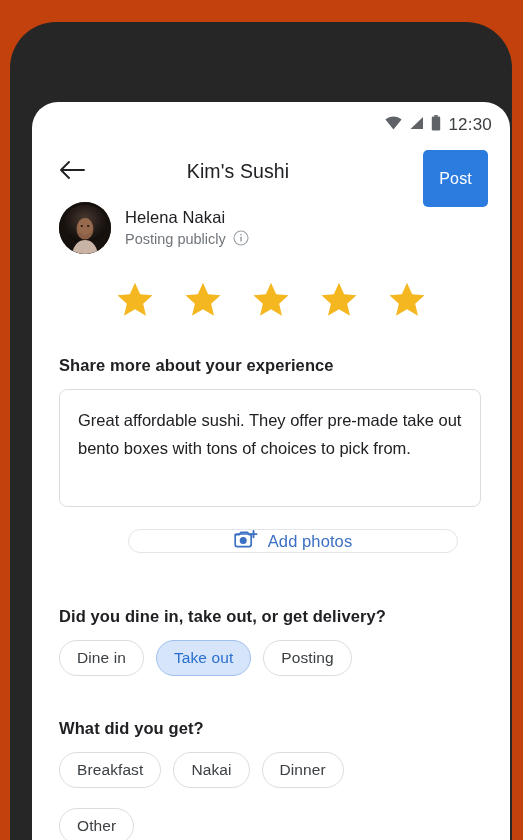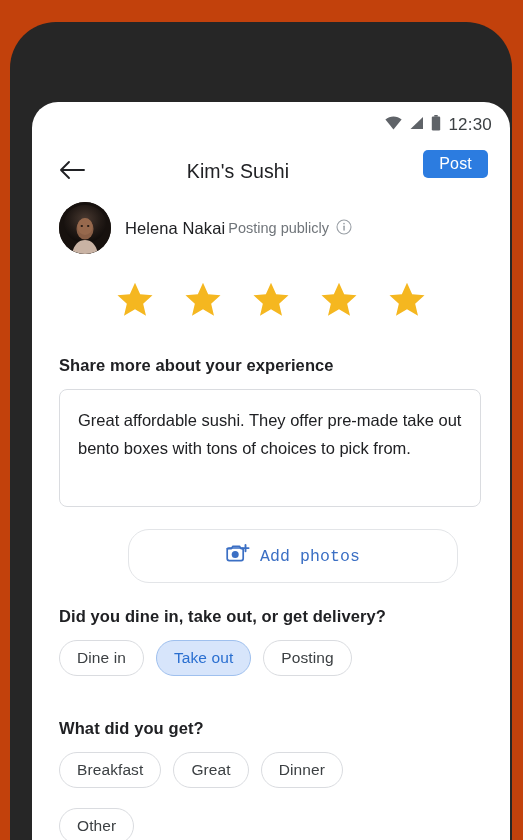--- a/index.html
+++ b/index.html
@@ -92,21 +92,21 @@
     justify-content: center;
     font-size: 19.5px;
     color: #202124;
     letter-spacing: 0.1px;
   }
   .post-btn {
     position: absolute;
     right: 22px;
     top: 10px;
     min-width: 64px;
-    height: 28px;
+    height: 57px;
     background: #2c7ce0;
     color: #ffffff;
     border: none;
     border-radius: 5px;
     font-size: 16px;
     font-family: "Liberation Sans", sans-serif;
     cursor: pointer;
     padding: 0 16px;
     letter-spacing: 0.2px;
   }
@@ -123,21 +123,21 @@
   .avatar {
     width: 52px;
     height: 52px;
     border-radius: 50%;
     overflow: hidden;
     background: #2b2420;
     position: relative;
     flex: none;
   }
   .avatar svg { display: block; }
-  .author-text { display: flex; flex-direction: row; gap: 3px; }
+  .author-text { display: flex; flex-direction: column; gap: 3px; }
   .author-name {
     font-size: 16.5px;
     color: #202124;
     letter-spacing: 0.1px;
   }
   .author-sub {
     display: flex;
     align-items: center;
     gap: 7px;
     font-size: 14.5px;
@@ -190,31 +190,30 @@
     outline: none;
     overflow: hidden;
   }
 
   
   .add-photos {
     position: absolute;
     left: 96px;
     top: 427px;
     width: 330px;
-    height: 54px;
+    height: 24px;
     box-sizing: border-box;
     border: 1px solid #e3e5e8;
     border-radius: 21px;
     background: #ffffff;
     display: flex;
     align-items: center;
     justify-content: center;
     gap: 10px;
     cursor: pointer;
-    font-family: Liberation Mono, monospace;
   }
   .add-photos-label {
     font-size: 16.5px;
     color: #3b6fc4;
     letter-spacing: 0.1px;
   }
   .camera-icon { display: block; }
 
   
   .chip-row {
@@ -369,21 +368,21 @@
       <div class="section-title" id="dine-title">Did you dine in, take out, or get delivery?</div>
       <div class="chip-row" id="dine-chips">
         <div class="chip">Dine in</div>
         <div class="chip selected">Take out</div>
         <div class="chip">Posting</div>
       </div>
 
       <div class="section-title" id="got-title">What did you get?</div>
       <div class="chip-row" id="meal-chips">
         <div class="chip">Breakfast</div>
-        <div class="chip">Great</div>
+        <div class="chip">Nakai</div>
         <div class="chip">Dinner</div>
       </div>
       <div class="chip-row" id="other-chips">
         <div class="chip">Other</div>
       </div>
 
     </div>
   </div>
 </div>
 

